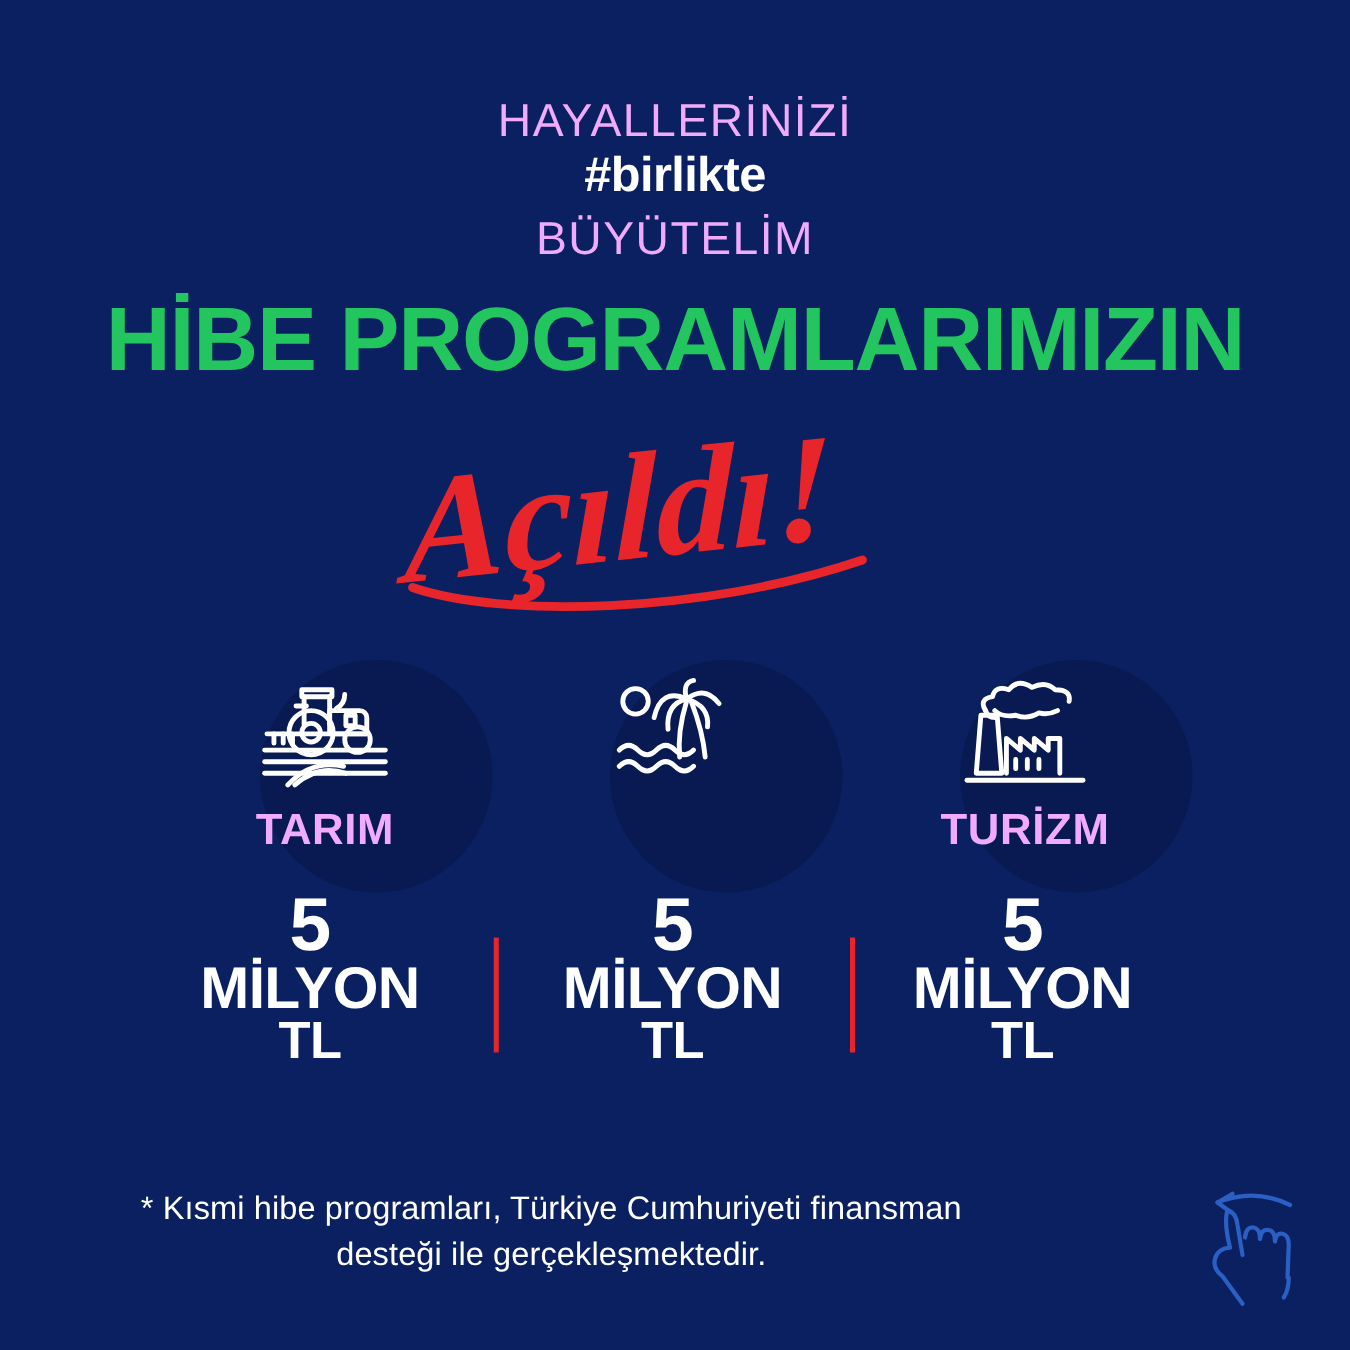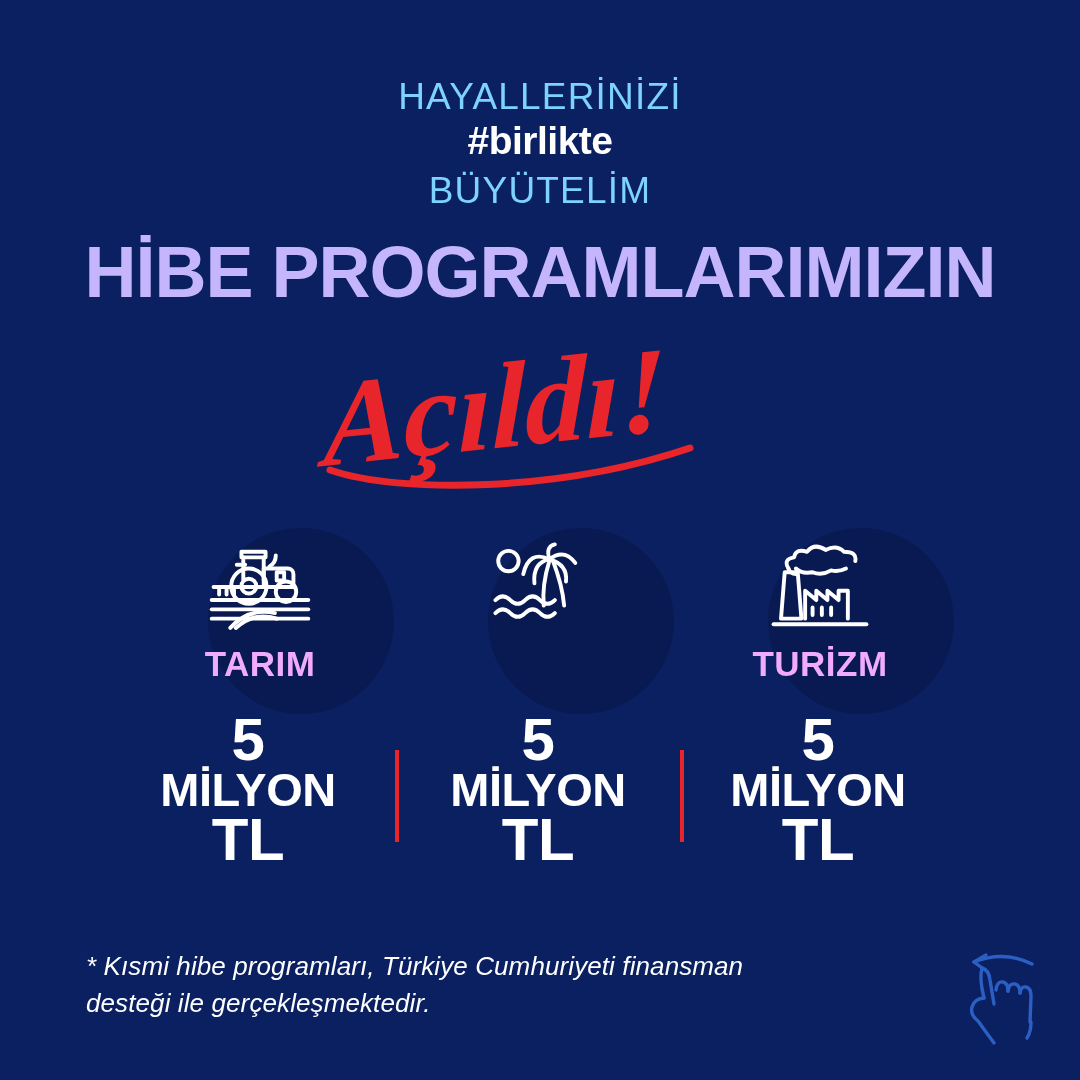--- a/index.html
+++ b/index.html
@@ -23,21 +23,21 @@
     position: absolute;
     top: 78px;
     left: 0;
     width: 1080px;
     text-align: center;
     line-height: 1.0;
   }
   .eyebrow .line1,
   .eyebrow .line3 {
     display: block;
-    color: #7dd3fc;
+    color: #f0abfc;
     font-size: 37px;
     font-weight: 400;
     letter-spacing: 1.2px;
   }
   .eyebrow .line1 { margin-bottom: 6px; }
   .eyebrow .line2 {
     display: block;
     color: #ffffff;
     font-size: 39px;
     font-weight: 800;
@@ -46,21 +46,21 @@
   }
   .eyebrow .line3 { margin-top: 12px; }
 
   
   .headline {
     position: absolute;
     top: 238px;
     left: 0;
     width: 1080px;
     text-align: center;
-    color: #c4b5fd;
+    color: #22c55e;
     font-weight: 900;
     font-size: 72px;
     line-height: 0.95;
     letter-spacing: -1px;
     z-index: 2;
   }
   .headline .hl-line { display: block; white-space: nowrap; }
 
   
   .script-word {
@@ -146,44 +146,44 @@
   .amount .amt-num {
     display: block;
     font-size: 60px;
   }
   .amount .amt-unit {
     display: block;
     font-size: 47px;
   }
   .amount .amt-cur {
     display: block;
-    font-size: 60px;
+    font-size: 42px;
   }
   .divider {
     position: absolute;
     top: 38px;
     width: 4px;
     height: 92px;
     background: #e8252b;
   }
   .divider-1 { left: 395px; }
   .divider-2 { left: 680px; }
 
   
   .footnote {
     position: absolute;
-    left: 86px;
+    left: 76px;
     top: 948px;
     width: 730px;
     color: #ffffff;
     font-size: 26px;
-    font-style: italic;
     font-weight: 500;
     line-height: 1.42;
     letter-spacing: 0.1px;
+    text-align: center;
   }
   .footnote span { display: block; }
 
   
   .swipe-hand {
     position: absolute;
     right: 28px;
     bottom: 30px;
     width: 96px;
     height: 104px;

